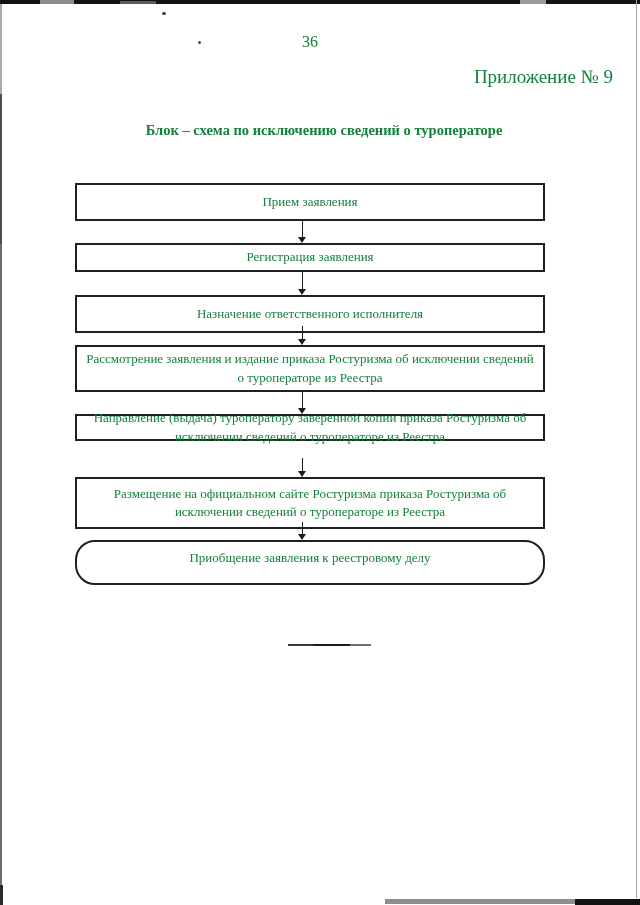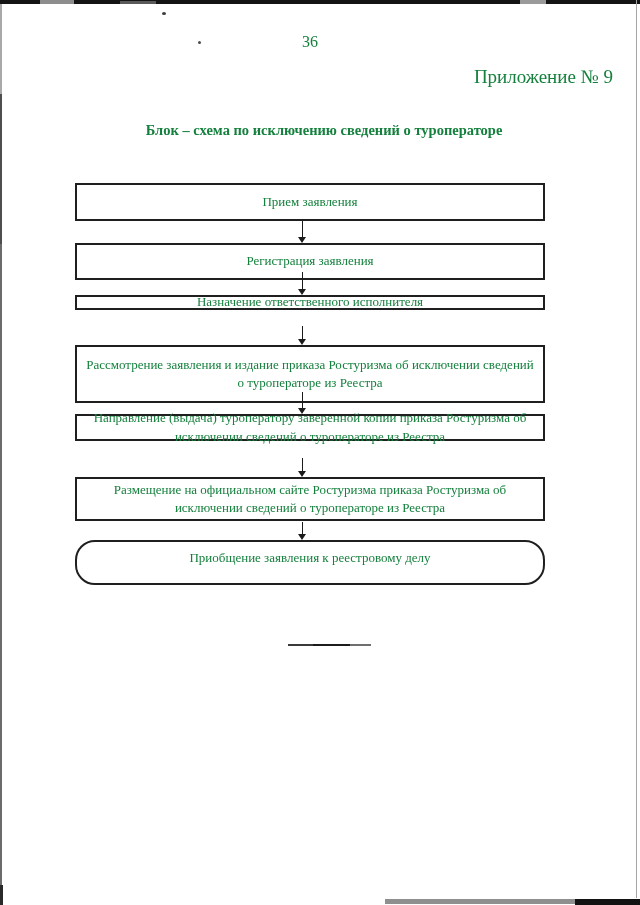--- a/index.html
+++ b/index.html
@@ -88,37 +88,37 @@
     <div>Приложение № 9</div>
   </div>
   <div class="doc-title">
     <div>Блок – схема по исключению сведений о туроператоре</div>
   </div>
 
   <div class="step" style="top:183px;height:38px;">Прием заявления</div>
 
   <div class="arrow" style="top:221px;height:22px;"></div>
 
-  <div class="step" style="top:243px;height:37px;text-align:right;">Регистрация заявления</div>
+  <div class="step" style="top:243px;height:29px;text-align:right;">Регистрация заявления</div>
 
   <div class="arrow" style="top:272px;height:23px;"></div>
 
-  <div class="step" style="top:295px;height:15px;">Назначение ответственного исполнителя</div>
+  <div class="step" style="top:295px;height:38px;">Назначение ответственного исполнителя</div>
 
   <div class="arrow" style="top:326px;height:19px;"></div>
 
-  <div class="step" style="top:345px;height:58px;">Рассмотрение заявления и издание приказа Ростуризма об исключении сведений о туроператоре из Реестра</div>
+  <div class="step" style="top:345px;height:47px;">Рассмотрение заявления и издание приказа Ростуризма об исключении сведений о туроператоре из Реестра</div>
 
   <div class="arrow" style="top:392px;height:22px;"></div>
 
   <div class="step" style="top:414px;height:27px;">Направление (выдача) туроператору заверенной копии приказа Ростуризма об исключении сведений о туроператоре из Реестра</div>
 
   <div class="arrow" style="top:458px;height:19px;"></div>
 
-  <div class="step" style="top:477px;height:44px;">Размещение на официальном сайте Ростуризма приказа Ростуризма об исключении сведений о туроператоре из Реестра</div>
+  <div class="step" style="top:477px;height:52px;">Размещение на официальном сайте Ростуризма приказа Ростуризма об исключении сведений о туроператоре из Реестра</div>
 
   <div class="arrow" style="top:522px;height:18px;"></div>
 
   <div class="step top-align" style="top:540px;height:45px;">Приобщение заявления к реестровому делу</div>
 
   <div class="end-rule"></div>
 
 </div>
 
 </body></html>

